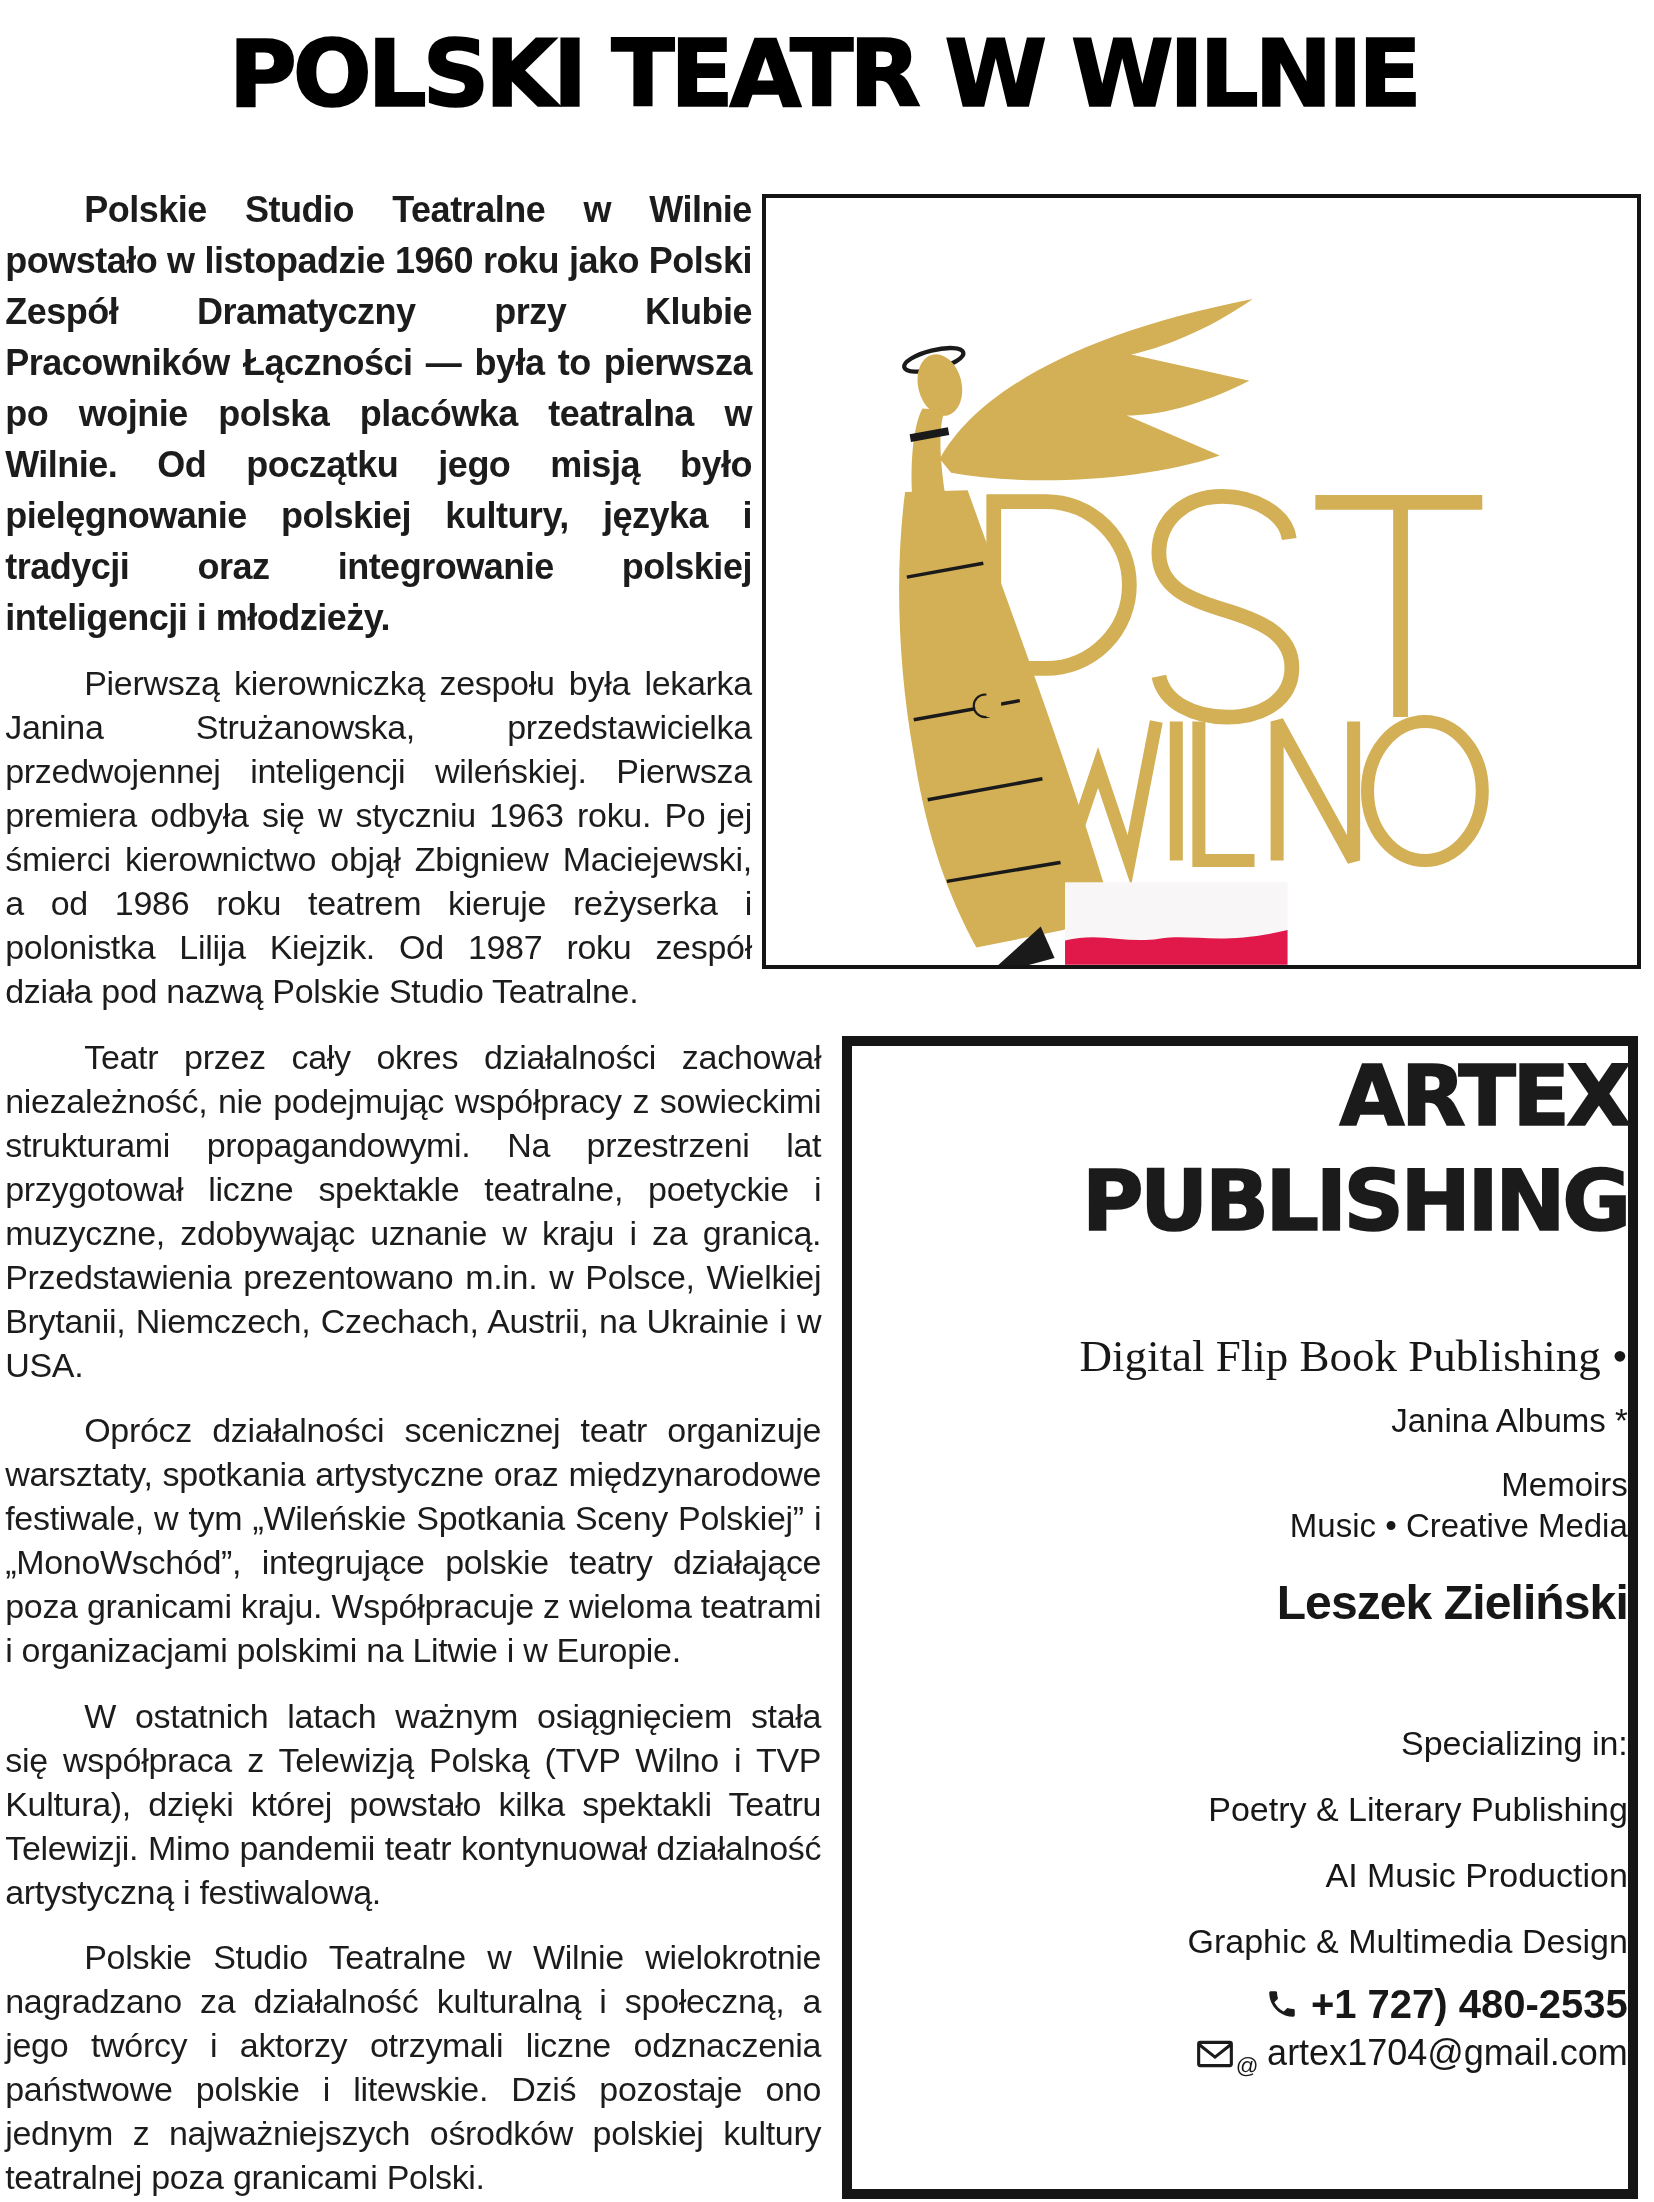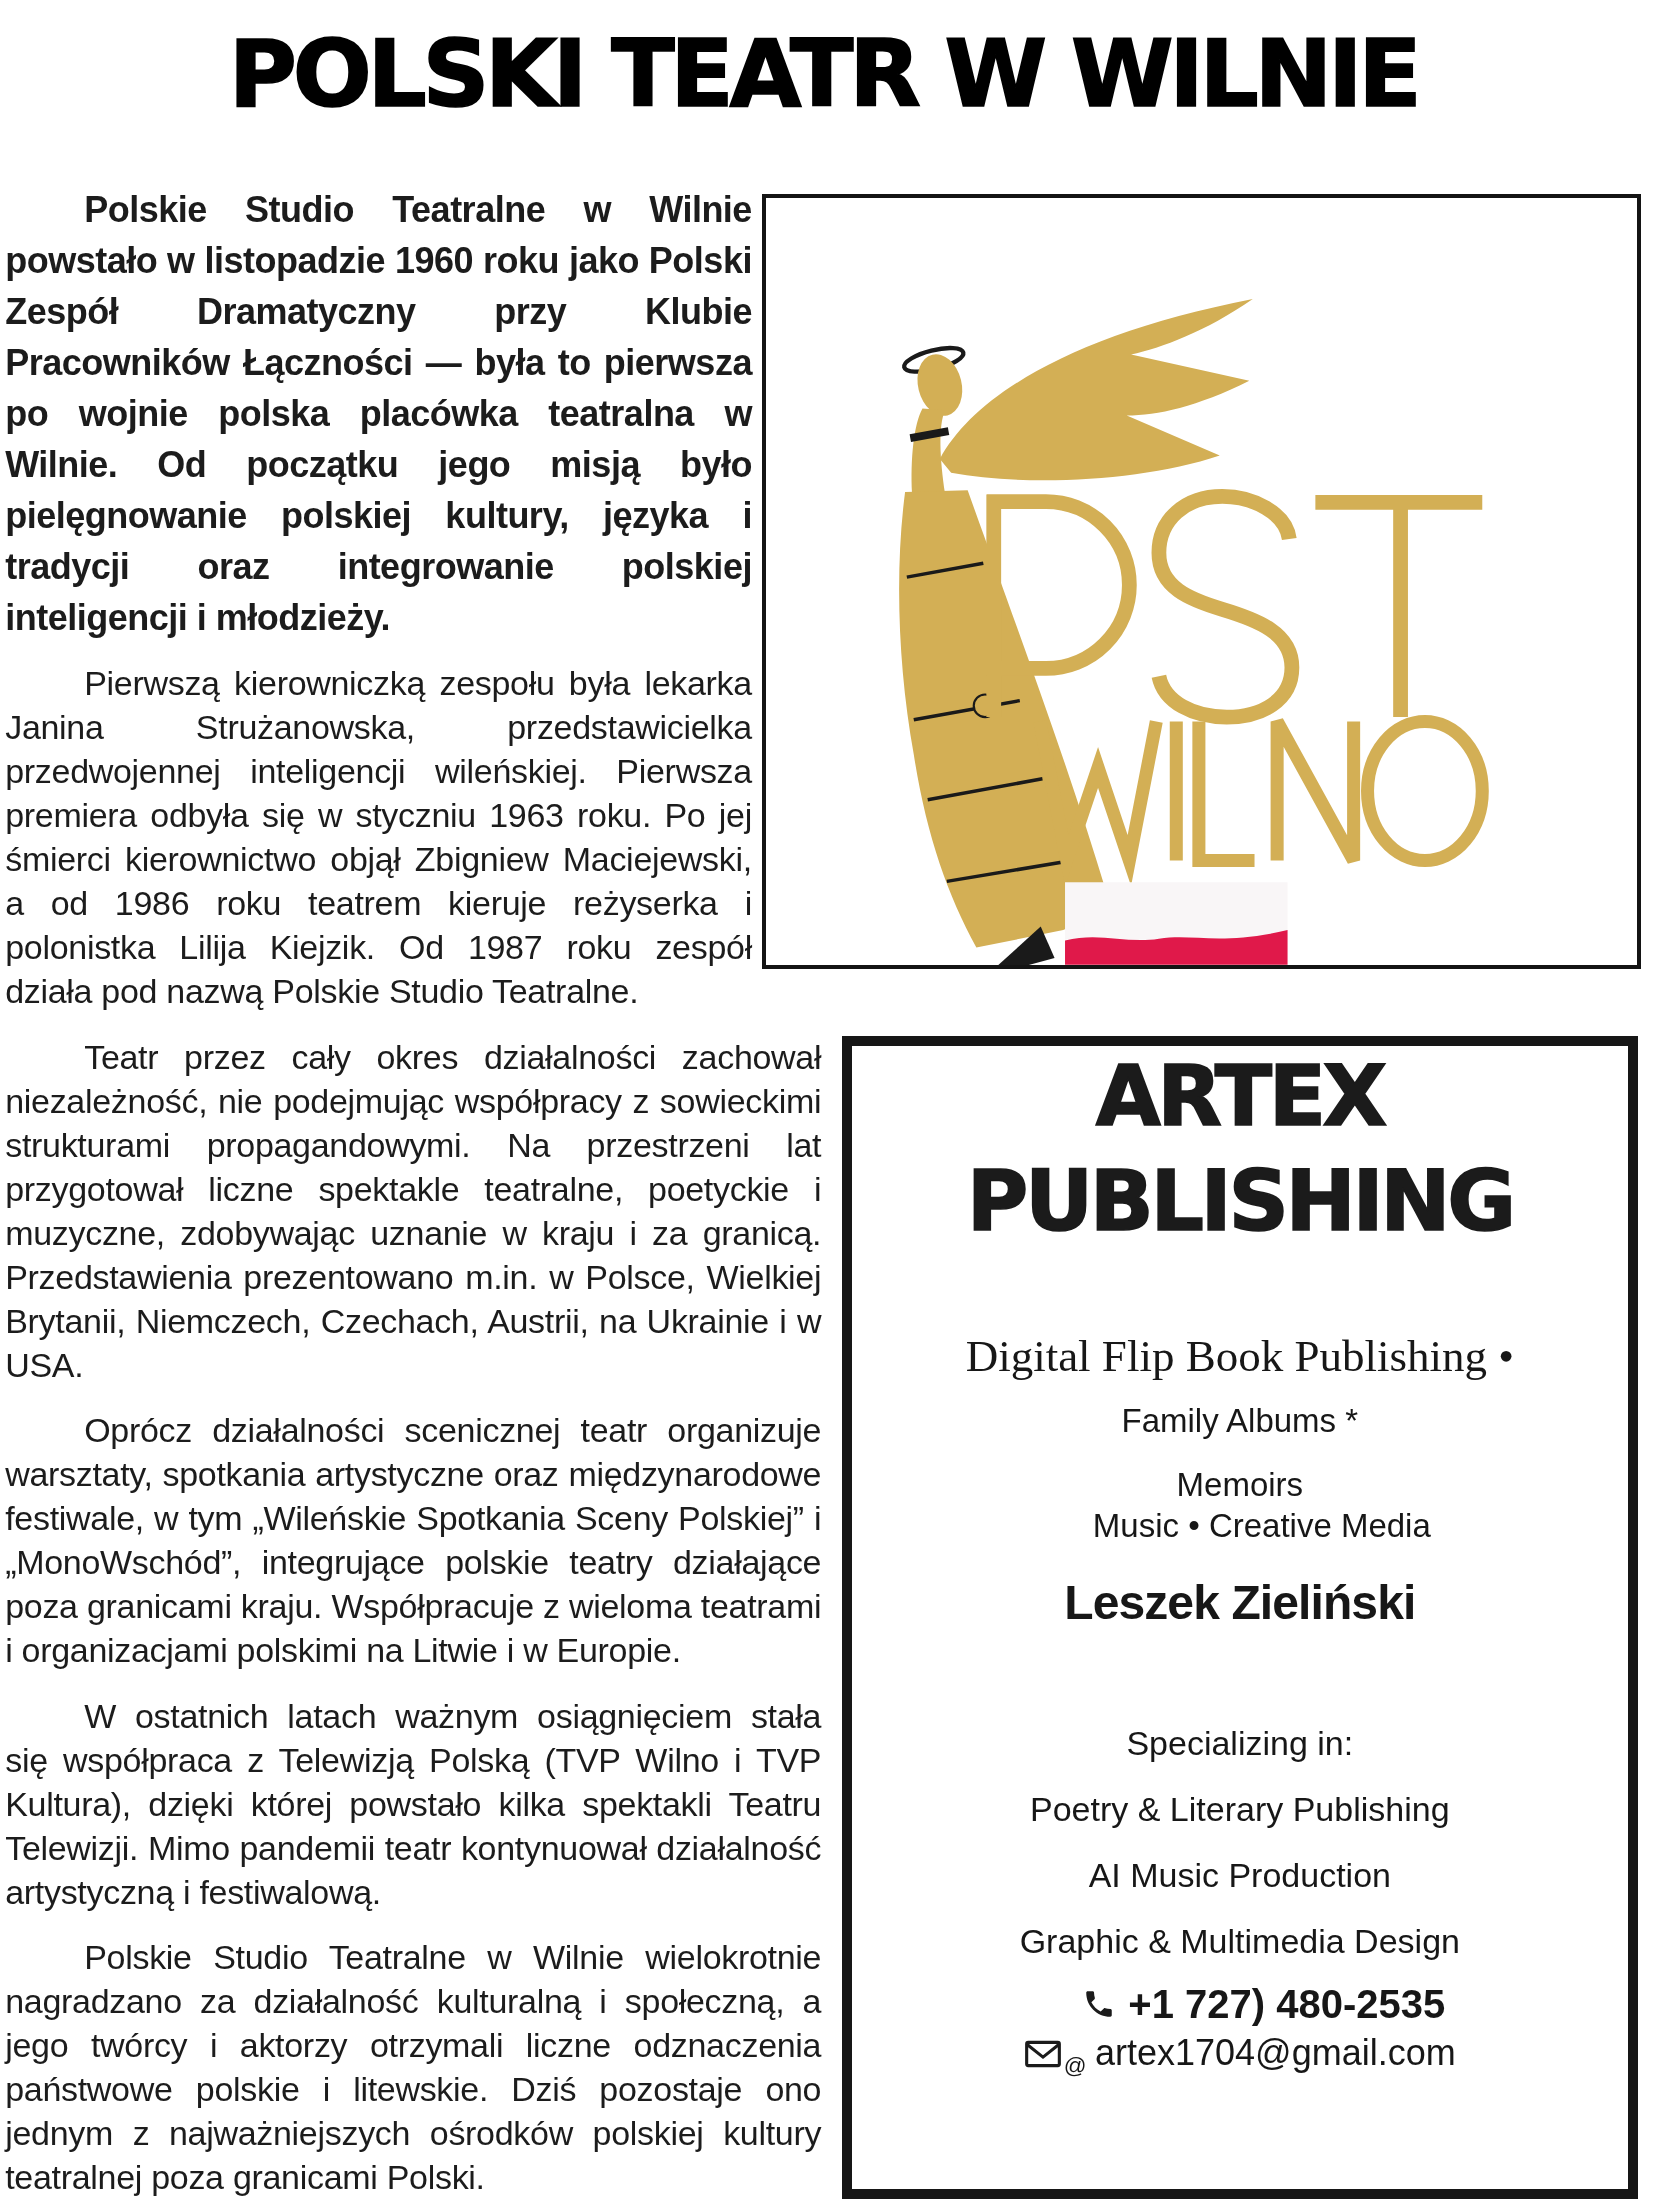--- a/index.html
+++ b/index.html
@@ -23,21 +23,21 @@
   
   .logo-box{
     float:right;width:871px;height:767px;border:4.3px solid #141414;
     margin:10.3px 0 0 10.3px;background:#fff;
   }
   .logo-box svg{display:block;width:100%;height:100%;}
   
   .artex{
     float:right;clear:right;box-sizing:border-box;
     width:796px;height:1163px;border:10.3px solid #161616;
-    margin:67px 3.4px 0 20.6px;background:#fff;text-align:center;color:#171717;
+    margin:67px 3.4px 0 20.6px;background:#fff;text-align:right;color:#171717;
   }
   .ad-title,.ad-title2{
     font-family:"DejaVu Sans",sans-serif;font-weight:bold;color:#1b1b1b;
     font-size:84px;line-height:93px;letter-spacing:-3.4px;-webkit-text-stroke:1.7px #1b1b1b;
   }
   .ad-title{margin-top:3.4px;}
   .ad-title2{margin-top:12px;}
   .ad-serif{font-family:"Liberation Serif",serif;font-size:45px;line-height:52px;margin-top:82px;}
   .ad-line{font-size:33px;line-height:40px;}
   .ad-line.fam{margin-top:19px;}
@@ -106,21 +106,21 @@
           <rect x="344" y="787" width="256" height="66" fill="#f9f6f7"></rect>
           <path d="M344,854 C384,844 414,858 452,852 C492,846 524,860 600,842 L600,882 L344,882 Z" fill="#e0194a"></path>
         </g>
       </svg>
     </div>
 
     <aside class="artex">
       <div class="ad-title">ARTEX</div>
       <div class="ad-title2">PUBLISHING</div>
       <div class="ad-serif">Digital Flip Book Publishing •</div>
-      <div class="ad-line fam">Family Albums *</div>
+      <div class="ad-line fam">Janina Albums *</div>
       <div class="ad-line mem">Memoirs</div>
       <div class="ad-line mus">Music • Creative Media</div>
       <div class="ad-name">Leszek Zieliński</div>
       <div class="ad-spec-label">Specializing in:</div>
       <div class="ad-spec">Poetry &amp; Literary Publishing</div>
       <div class="ad-spec">AI Music Production</div>
       <div class="ad-spec">Graphic &amp; Multimedia Design</div>
       <div class="ad-phone">
         <svg class="ico" viewBox="0 0 24 24" xmlns="http://www.w3.org/2000/svg">
           <path fill="#1b1b1b" d="M6.62,10.79c1.44,2.83,3.76,5.14,6.59,6.59l2.2-2.2c0.27-0.27,0.67-0.36,1.02-0.24c1.12,0.37,2.33,0.57,3.57,0.57 c0.55,0,1,0.45,1,1V20c0,0.55-0.45,1-1,1c-9.39,0-17-7.61-17-17c0-0.55,0.45-1,1-1h3.5c0.55,0,1,0.45,1,1 c0,1.25,0.2,2.45,0.57,3.57c0.11,0.35,0.03,0.74-0.25,1.02L6.62,10.79z"></path>

